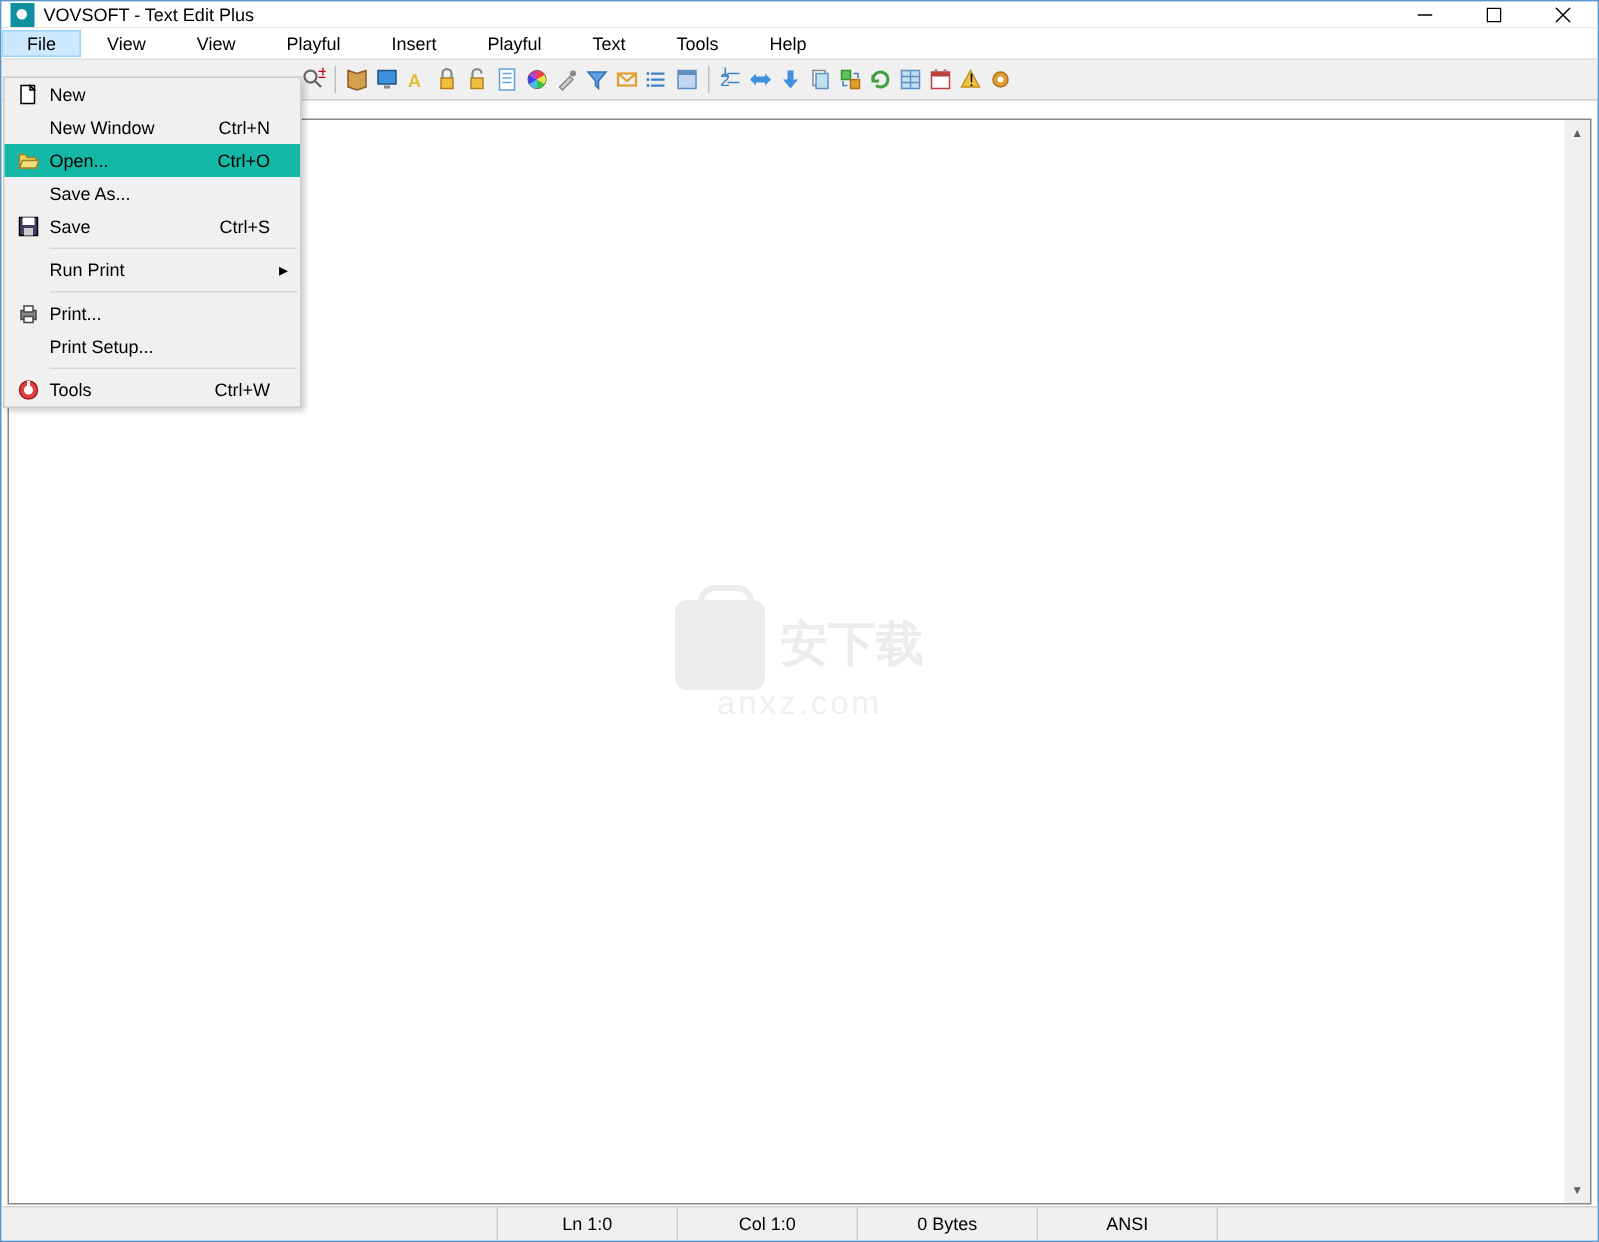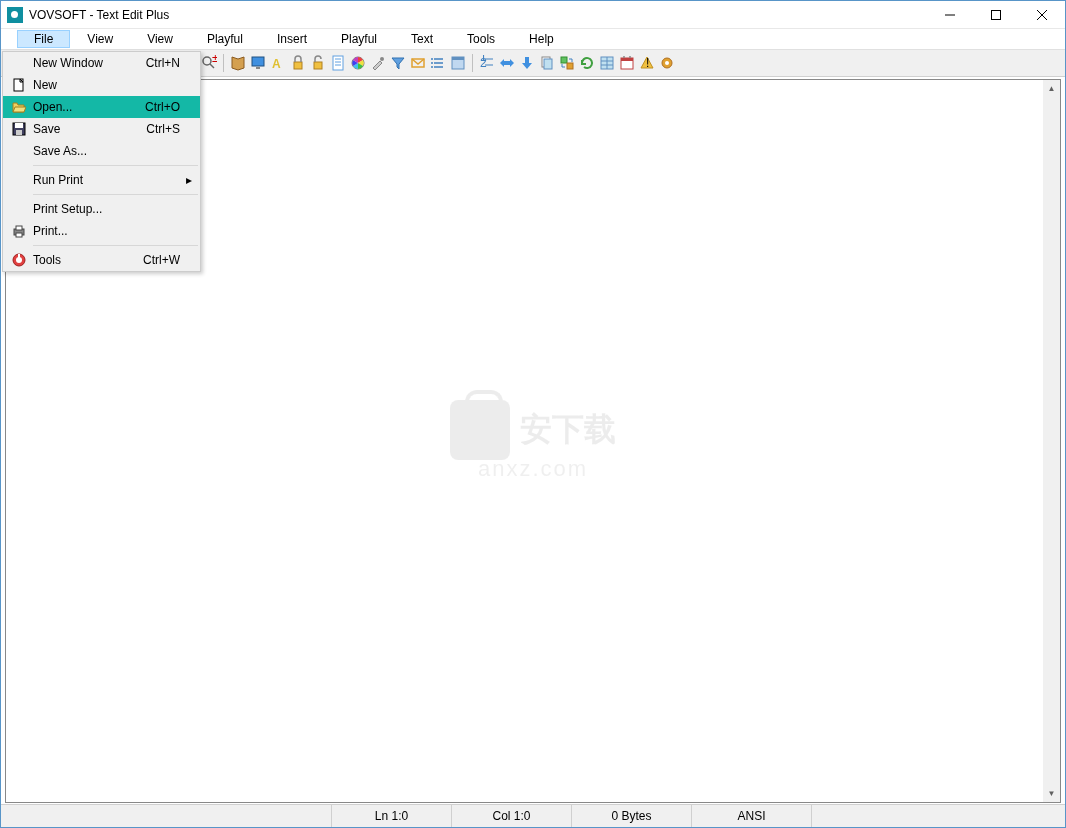--- a/index.html
+++ b/index.html
@@ -1,26 +1,26 @@
 <!DOCTYPE html>
 <html><head>
 <meta charset="utf-8">
 <style>
 * { margin: 0; padding: 0; box-sizing: border-box; font-family: "Segoe UI", Tahoma, sans-serif; font-size: 12px; }
 body { width: 1066px; height: 828px; background: #fff; border: 1px solid #5895c8; overflow: hidden; position: relative; }
 
-.titlebar { height: 28px; background: #fff; display: flex; align-items: center; padding-left: 6px; border-bottom: 1px solid #e8e8e8; }
+.titlebar { height: 18px; background: #fff; display: flex; align-items: center; padding-left: 6px; border-bottom: 1px solid #e8e8e8; }
 .titlebar .app-icon { width: 16px; height: 16px; background: #0f8fa0; position: relative; margin-right: 6px; }
 .titlebar .app-icon::after { content: ""; position: absolute; width: 7px; height: 7px; background: #fff; border-radius: 50%; top: 4px; left: 4px; }
 .titlebar .title { color: #000; font-size: 12px; }
 .titlebar .controls { margin-left: auto; display: flex; }
 .titlebar .ctrl { width: 46px; height: 30px; display: flex; align-items: center; justify-content: center; color: #000; }
 .titlebar .ctrl svg { width: 10px; height: 10px; }
 
-.menubar { height: 20px; background: #fff; display: flex; align-items: center; padding-left: 16px; }
+.menubar { height: 20px; background: #fff; display: flex; align-items: center; padding-left: 0; }
 .menubar .menu-item { padding: 2px 17px; color: #000; cursor: default; }
 .menubar .menu-item.active { background: #cce8ff; border: 1px solid #99d1ff; padding: 1px 16px; }
 
 .toolbar { height: 28px; background: #f0f0f0; border-top: 1px solid #e0e0e0; border-bottom: 1px solid #d0d0d0; display: flex; align-items: center; padding-left: 200px; gap: 4px; }
 .toolbar .sep { width: 1px; height: 18px; background: #c0c0c0; margin: 0 2px; }
 .toolbar .tb-icon { width: 16px; height: 16px; display: inline-block; }
 
 .dropdown { position: absolute; top: 50px; left: 1px; width: 199px; background: #f0f0f0; border: 1px solid #cccccc; box-shadow: 2px 2px 4px rgba(0,0,0,0.2); z-index: 100; }
 .dropdown .item { height: 22px; display: flex; align-items: center; padding-left: 4px; cursor: default; position: relative; }
 .dropdown .item.hover { background: #14b8a6; }
@@ -189,79 +189,79 @@
         <text x="7" y="12" font-size="9" fill="#000">!</text>
       </svg></span>
   <span class="tb-icon"><svg viewBox="0 0 16 16">
         <circle cx="8" cy="8" r="5" fill="#e0a030" stroke="#b07020"></circle>
         <circle cx="8" cy="8" r="2" fill="#fff"></circle>
       </svg></span>
 </div>
 
 <div class="dropdown">
   <div class="item">
+    <span class="icon-slot">
+        <svg width="14" height="14">
+          <rect x="2" y="1" width="9" height="12" fill="#fff" stroke="#000"></rect>
+          <path d="M8 1 L11 4 L8 4 Z" fill="#ccc" stroke="#000"></path>
+        </svg>
+      </span>
+    <span class="label">New</span>
+    <span class="shortcut"></span>
+  </div>
+  <div class="item">
     <span class="icon-slot"></span>
     <span class="label">New Window</span>
     <span class="shortcut">Ctrl+N</span>
   </div>
-  <div class="item">
-    <span class="icon-slot">
-        <svg width="14" height="14">
-          <rect x="2" y="1" width="9" height="12" fill="#fff" stroke="#000"></rect>
-          <path d="M8 1 L11 4 L8 4 Z" fill="#ccc" stroke="#000"></path>
-        </svg>
-      </span>
-    <span class="label">New</span>
-    <span class="shortcut"></span>
-  </div>
   <div class="item hover">
     <span class="icon-slot">
         <svg width="14" height="14">
           <path d="M1 3 L5 3 L6 5 L12 5 L12 12 L1 12 Z" fill="#f0d060" stroke="#a08020"></path>
           <path d="M3 7 L14 7 L12 12 L1 12 Z" fill="#f0e080" stroke="#a08020"></path>
         </svg>
       </span>
     <span class="label">Open...</span>
     <span class="shortcut">Ctrl+O</span>
+  </div>
+  <div class="item">
+    <span class="icon-slot"></span>
+    <span class="label">Save As...</span>
   </div>
   <div class="item">
     <span class="icon-slot">
         <svg width="14" height="14">
           <rect x="1" y="1" width="12" height="12" fill="#404060" stroke="#000"></rect>
           <rect x="3" y="1" width="8" height="5" fill="#fff"></rect>
           <rect x="4" y="8" width="6" height="5" fill="#ccc"></rect>
         </svg>
       </span>
     <span class="label">Save</span>
     <span class="shortcut">Ctrl+S</span>
   </div>
-  <div class="item">
-    <span class="icon-slot"></span>
-    <span class="label">Save As...</span>
-  </div>
   <div class="divider"></div>
   <div class="item">
     <span class="icon-slot"></span>
     <span class="label">Run Print</span>
     <span class="arrow">▸</span>
   </div>
   <div class="divider"></div>
-  <div class="item">
-    <span class="icon-slot"></span>
-    <span class="label">Print Setup...</span>
-  </div>
   <div class="item">
     <span class="icon-slot">
         <svg width="14" height="14">
           <rect x="2" y="5" width="10" height="6" fill="#888" stroke="#444"></rect>
           <rect x="4" y="2" width="6" height="4" fill="#fff" stroke="#444"></rect>
           <rect x="4" y="9" width="6" height="4" fill="#fff" stroke="#444"></rect>
         </svg>
       </span>
     <span class="label">Print...</span>
+  </div>
+  <div class="item">
+    <span class="icon-slot"></span>
+    <span class="label">Print Setup...</span>
   </div>
   <div class="divider"></div>
   <div class="item">
     <span class="icon-slot">
         <svg width="14" height="14">
           <circle cx="7" cy="7" r="6" fill="#e04040" stroke="#a02020"></circle>
           <circle cx="7" cy="7" r="3" fill="#fff"></circle>
           <rect x="6" y="1" width="2" height="5" fill="#fff"></rect>
         </svg>
       </span>

